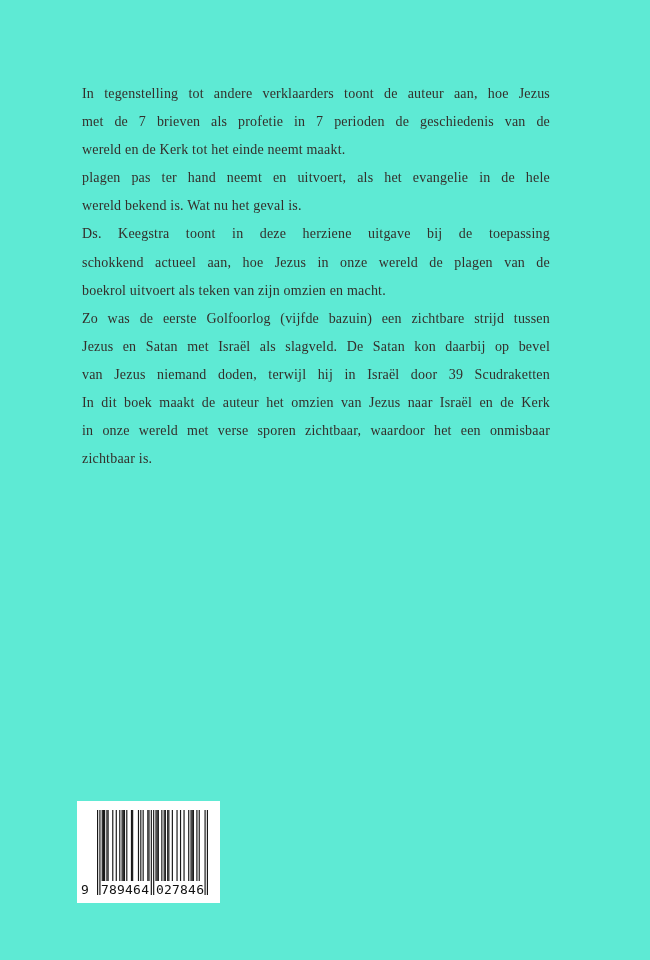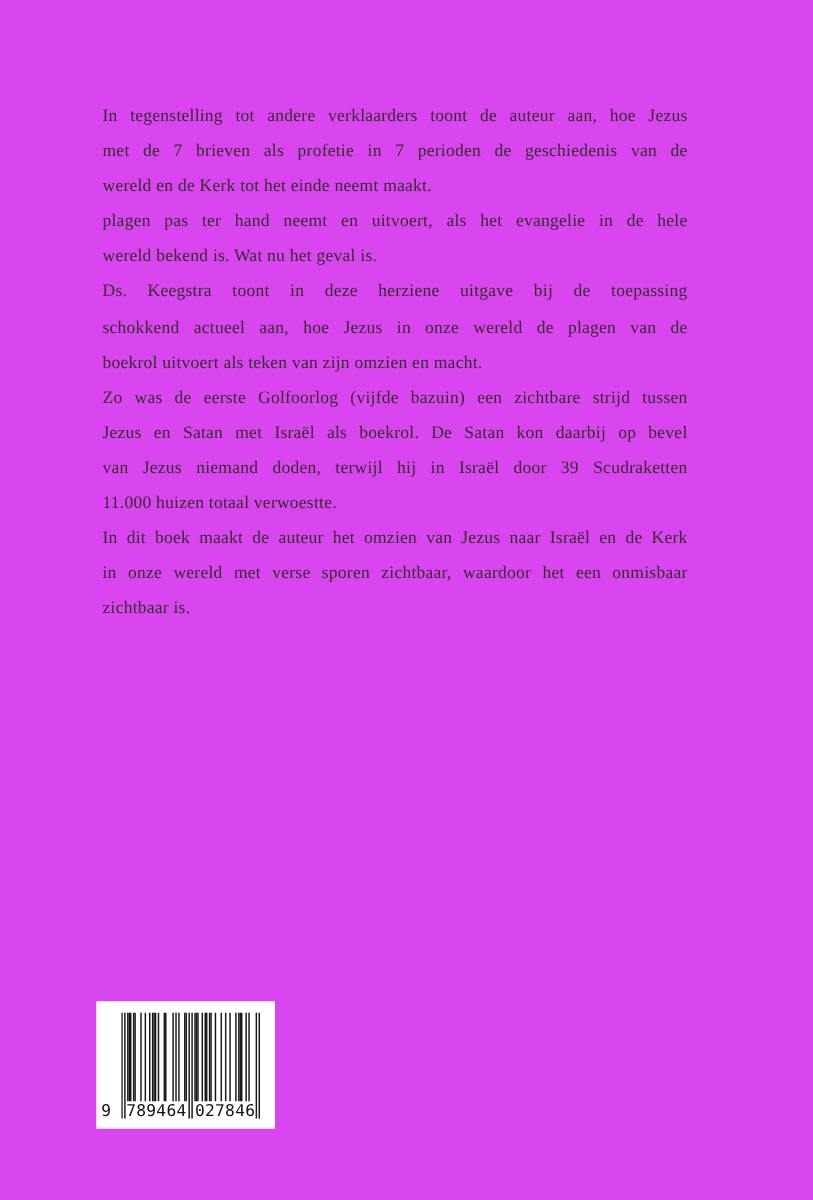--- a/index.html
+++ b/index.html
@@ -59,35 +59,34 @@
     background: #ffffff;
     white-space: nowrap;
   }
   .bc-d9 { left: 4px; }
   .bc-g1 { left: 24px; width: 48px; letter-spacing: 0.2px; }
   .bc-g2 { left: 79px; width: 48px; letter-spacing: 0.2px; }
 </style>
 </head>
 <body>
 
-<div class="cover" style="background: #d946ef;">
+<div class="cover" style="background: #5eead4;">
 
   <div class="blurb" id="blurb" style="color: rgb(52, 47, 43);">
       <div class="bl">In tegenstelling tot andere verklaarders toont de auteur aan, hoe Jezus</div>
       <div class="bl">met de 7 brieven als profetie in 7 perioden de geschiedenis van de</div>
       <div class="bl end">wereld en de Kerk tot het einde neemt maakt.</div>
       <div class="bl">plagen pas ter hand neemt en uitvoert, als het evangelie in de hele</div>
       <div class="bl end">wereld bekend is. Wat nu het geval is.</div>
       <div class="bl">Ds. Keegstra toont in deze herziene uitgave bij de toepassing</div>
       <div class="bl">schokkend actueel aan, hoe Jezus in onze wereld de plagen van de</div>
       <div class="bl end">boekrol uitvoert als teken van zijn omzien en macht.</div>
       <div class="bl">Zo was de eerste Golfoorlog (vijfde bazuin) een zichtbare strijd tussen</div>
-      <div class="bl">Jezus en Satan met Israël als boekrol. De Satan kon daarbij op bevel</div>
+      <div class="bl">Jezus en Satan met Israël als slagveld. De Satan kon daarbij op bevel</div>
       <div class="bl">van Jezus niemand doden, terwijl hij in Israël door 39 Scudraketten</div>
-      <div class="bl end">11.000 huizen totaal verwoestte.</div>
       <div class="bl">In dit boek maakt de auteur het omzien van Jezus naar Israël en de Kerk</div>
       <div class="bl">in onze wereld met verse sporen zichtbaar, waardoor het een onmisbaar</div>
       <div class="bl end">zichtbaar is.</div>
     </div>
 
   <div class="barcode-box" style="background: rgb(255, 255, 255);">
     <svg id="bc-svg" width="111" height="85" viewBox="0 0 95 85" preserveAspectRatio="none">
         <rect x="0" y="0" width="1" height="85" fill="#181818"></rect>
         <rect x="2" y="0" width="1" height="85" fill="#181818"></rect>
         <rect x="4" y="0" width="1" height="71" fill="#181818"></rect>

